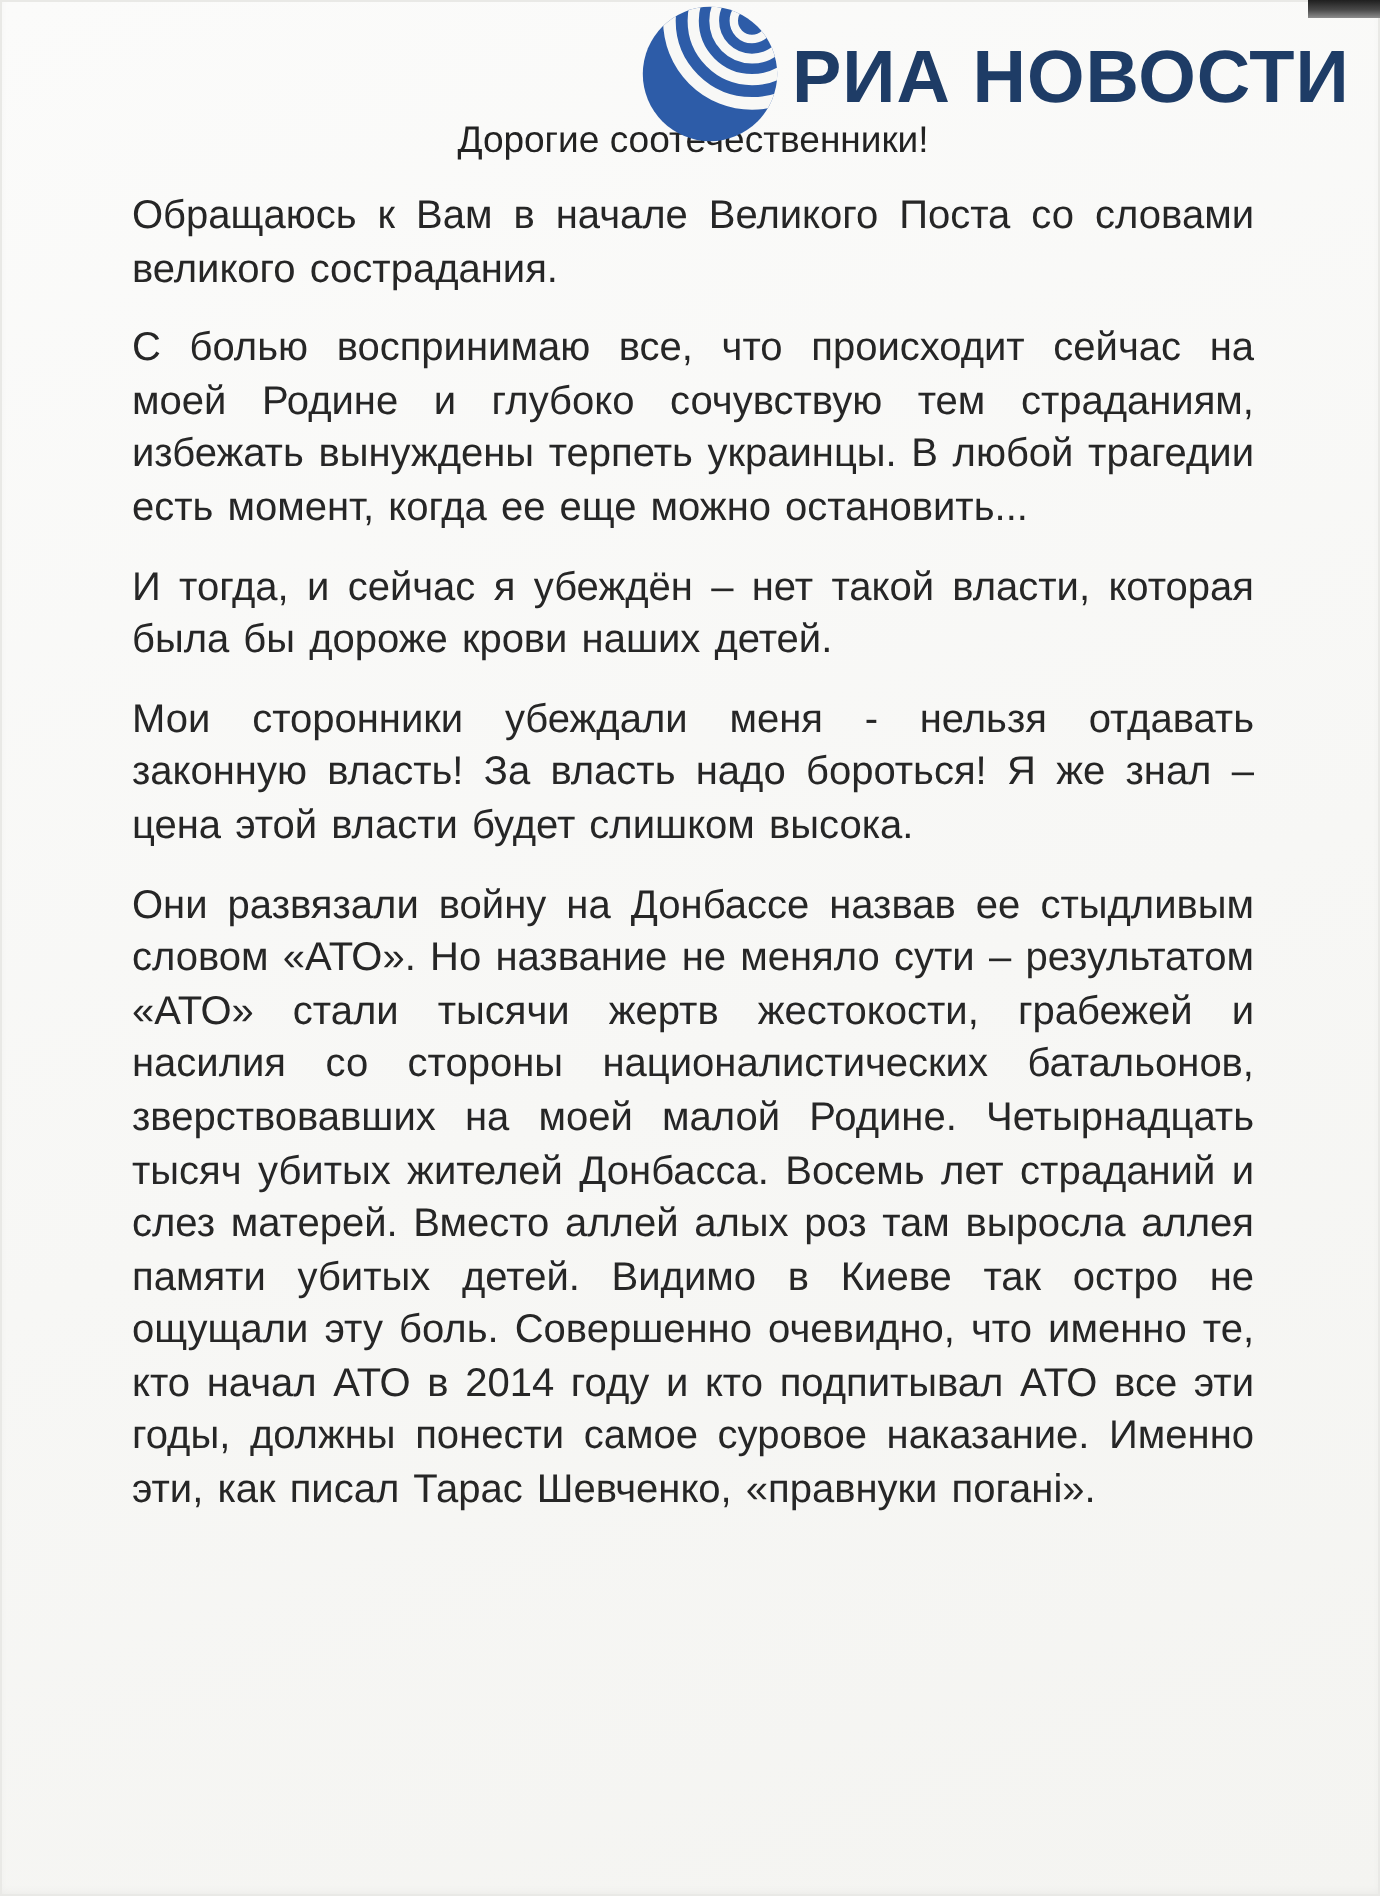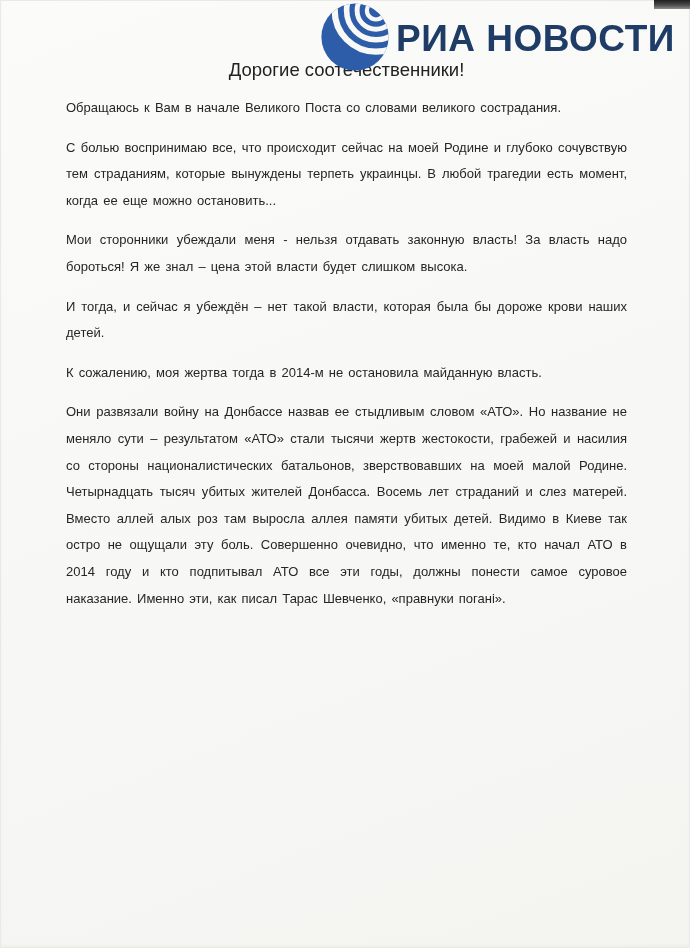--- a/index.html
+++ b/index.html
@@ -48,21 +48,21 @@
   }
   .heading {
     text-align: center;
     font-size: 18.5px;
     line-height: 26px;
     color: #222222;
     margin-bottom: 12px;
     font-weight: normal;
   }
   .para {
-    font-size: 13px;
+    font-size: 20px;
     line-height: 26.6px;
     text-align: justify;
     text-align-last: left;
     word-spacing: 1.5px;
     color: #262626;
     margin-bottom: 13px;
   }
 </style>
 </head>
 <body>
@@ -85,20 +85,19 @@
         <circle cx="80" cy="12" r="42" stroke-width="8"></circle>
         <circle cx="80" cy="12" r="59" stroke-width="9"></circle>
       </g>
     </svg>
     <div class="logo-text">РИА НОВОСТИ</div>
   </div>
 
   <div class="letter">
     <div class="heading">Дорогие соотечественники!</div>
     <p class="para">Обращаюсь к Вам в начале Великого Поста со словами великого сострадания.</p>
-    <p class="para">С болью воспринимаю все, что происходит сейчас на моей Родине и глубоко сочувствую тем страданиям, которые вынуждены терпеть украинцы. В любой трагедии есть момент, когда ее еще можно остановить...</p>
+    <p class="para">С болью воспринимаю все, что происходит сейчас на моей Родине и глубоко сочувствую тем страданиям, избежать вынуждены терпеть украинцы. В любой трагедии есть момент, когда ее еще можно остановить...</p>
+    <p class="para">И тогда, и сейчас я убеждён – нет такой власти, которая была бы дороже крови наших детей.</p>
     <p class="para">Мои сторонники убеждали меня - нельзя отдавать законную власть! За власть надо бороться! Я же знал – цена этой власти будет слишком высока.</p>
-    <p class="para">И тогда, и сейчас я убеждён – нет такой власти, которая была бы дороже крови наших детей.</p>
-    <p class="para">К сожалению, моя жертва тогда в 2014-м не остановила майданную власть.</p>
     <p class="para">Они развязали войну на Донбассе назвав ее стыдливым словом «АТО». Но название не меняло сути – результатом «АТО» стали тысячи жертв жестокости, грабежей и насилия со стороны националистических батальонов, зверствовавших на моей малой Родине. Четырнадцать тысяч убитых жителей Донбасса. Восемь лет страданий и слез матерей. Вместо аллей алых роз там выросла аллея памяти убитых детей. Видимо в Киеве так остро не ощущали эту боль. Совершенно очевидно, что именно те, кто начал АТО в 2014 году и кто подпитывал АТО все эти годы, должны понести самое суровое наказание. Именно эти, как писал Тарас Шевченко, «правнуки погані».</p>
   </div>
 
 </div>
 
 </body></html>

